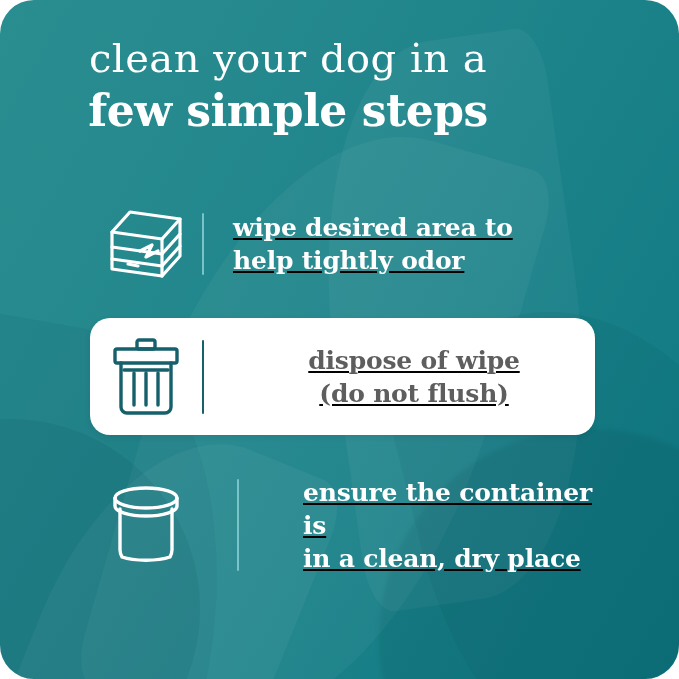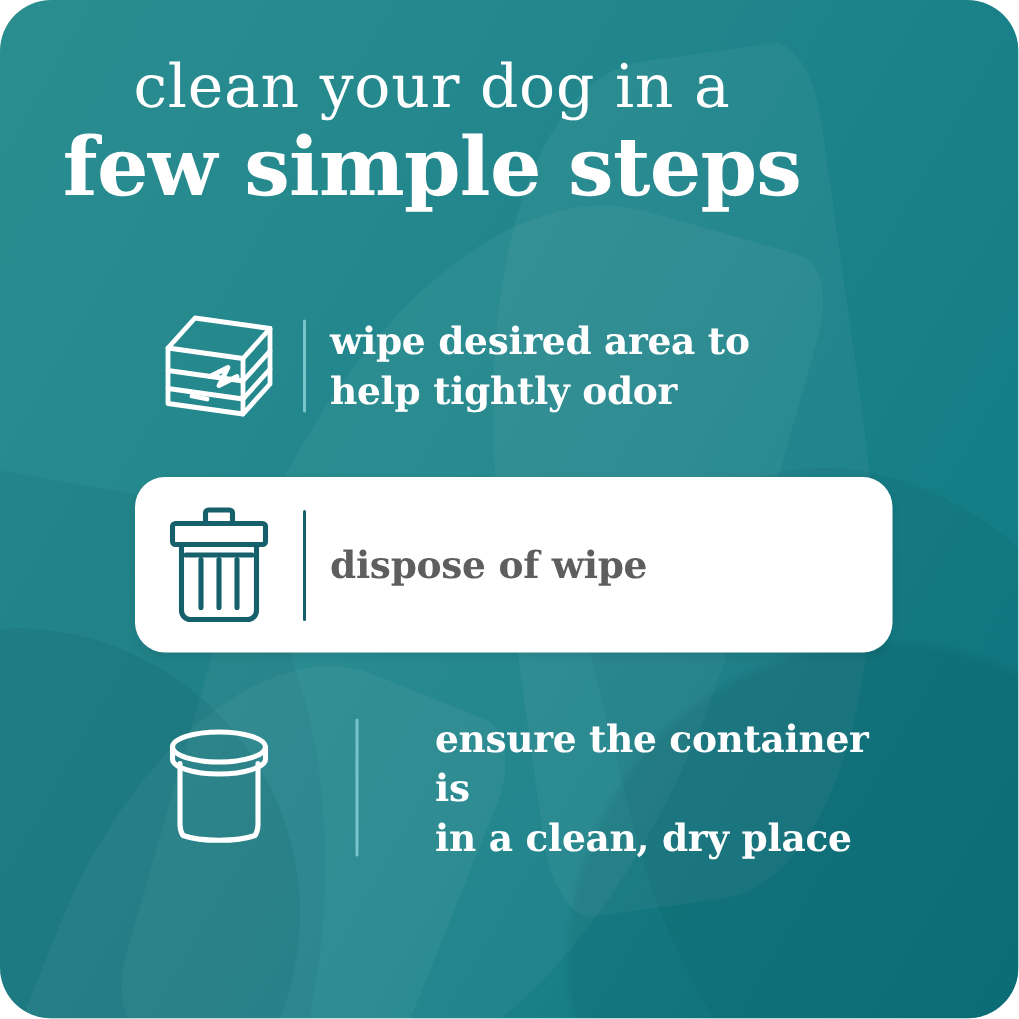--- a/index.html
+++ b/index.html
@@ -106,21 +106,21 @@
     font-weight: 400;
     font-size: 40px;
     letter-spacing: 0.5px;
     line-height: 48px;
   }
   .heading-line2 {
     display: block;
     color: #ffffff;
     font-family: "DejaVu Serif", serif;
     font-weight: 700;
-    font-size: 54px;
+    font-size: 44px;
     letter-spacing: -0.5px;
     line-height: 62px;
     margin-top: -2px;
   }
 
   
   .step {
     position: absolute;
     display: flex;
     align-items: center;
@@ -148,33 +148,34 @@
   .divider {
     width: 2px;
     border-radius: 2px;
     background: #79c4c8;
   }
   .step-1 .divider { height: 62px; }
   .step-2 .divider { height: 74px; background: #15606b; width: 2px; }
   .step-3 .divider { height: 92px; }
 
   .text-cell {
-    padding-left: 16px;
+    padding-left: 29px;
     flex: 1;
+    text-decoration: underline;
   }
   .step-text {
     font-family: "DejaVu Serif", serif;
     font-weight: 700;
     font-size: 25px;
     line-height: 33px;
     letter-spacing: -0.2px;
     margin: 0;
   }
   .step-1 .step-text, .step-3 .step-text { color: #ffffff; }
-  .step-2 .step-text { color: #5e5e5e; }
+  .step-2 .step-text { color: #5e5e5e; text-align: center; }
 
   .icon svg { display: block; }
 </style>
 </head>
 <body>
 
 <div class="poster">
 
   <div class="bg-layer">
     <div class="blade b1"></div>
@@ -226,20 +227,21 @@
             <path d="M15 33 L59 33"></path>
             <path d="M25 36 L25 68"></path>
             <path d="M37 36 L37 68"></path>
             <path d="M49 36 L49 68"></path>
           </svg>
         </span>
       </div>
       <div class="divider"></div>
       <div class="text-cell">
         <p class="step-text">dispose of wipe</p>
+        <p class="step-text">(do not flush)</p>
       </div>
     </div>
 
     <div class="step step-3">
       <div class="icon-cell">
         <span class="icon">
           <svg width="74" height="82" viewBox="0 0 74 82" fill="none" stroke="#ffffff" stroke-width="3.4" stroke-linecap="round" stroke-linejoin="round">
             <ellipse cx="37" cy="14" rx="31" ry="10"></ellipse>
             <path d="M6 14 L6 22 a31 10 0 0 0 62 0 L68 14"></path>
             <path d="M11 25 L11 66 a5 10 0 0 0 2 7 a30 8 0 0 0 48 0 a5 10 0 0 0 2 -7 L63 25"></path>

